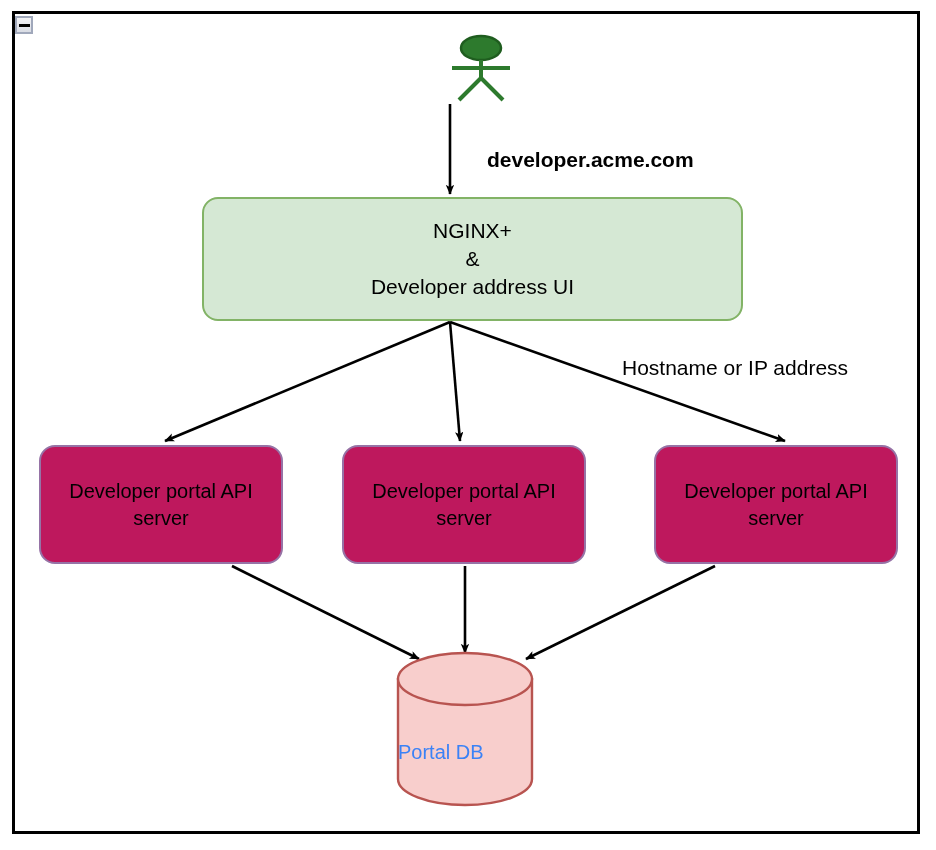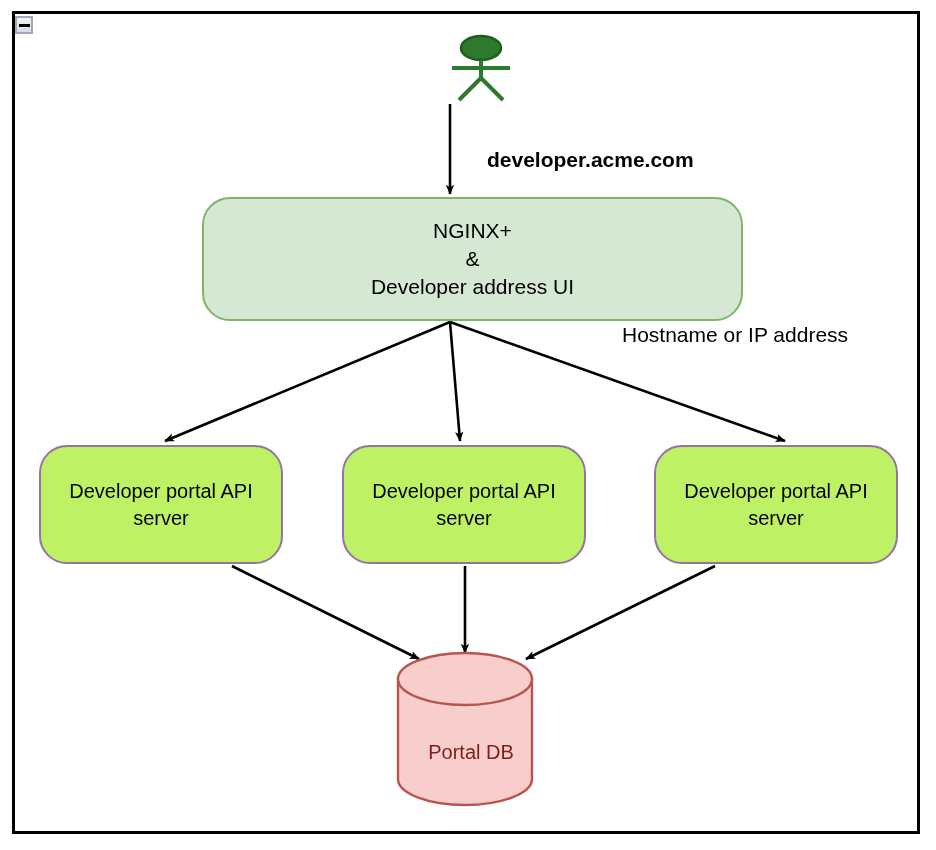--- a/index.html
+++ b/index.html
@@ -59,64 +59,64 @@
   .node {
     position: absolute;
     box-sizing: border-box;
     display: flex;
     align-items: center;
     justify-content: center;
     text-align: center;
     z-index: 20;
   }
   .rbox {
-    border-radius: 28px;
+    border-radius: 16px;
     border-width: 2px;
     border-style: solid;
     line-height: 1.32;
     color: #000000;
   }
   .nginx-node {
     left: 202px;
     top: 197px;
     width: 541px;
     height: 124px;
     background: #d5e8d4;
     border-color: #82b366;
     font-size: 21px;
   }
   .api-node {
     top: 445px;
     width: 244px;
     height: 119px;
-    background: #bef264;
+    background: #be185d;
     border-color: #9673a6;
     font-size: 20px;
     padding: 0 8px;
   }
   .api-node.a1 { left: 39px; }
   .api-node.a2 { left: 342px; }
   .api-node.a3 { left: 654px; }
   .edge-label {
     position: absolute;
     z-index: 25;
     font-size: 21px;
     color: #000000;
     white-space: nowrap;
   }
   #label-domain { left: 487px; top: 148px; font-weight: bold; }
-  #label-hostname { left: 622px; top: 323px; }
+  #label-hostname { left: 622px; top: 356px; }
   #db-label {
     position: absolute;
     left: 398px;
     top: 741px;
     width: 146px;
-    text-align: center;
+    text-align: left;
     font-size: 20px;
-    color: #7f1d1d;
+    color: #3b82f6;
     z-index: 26;
   }
 </style>
 </head>
 <body>
 
 <div id="canvas">
 
   <div id="frame"></div>
 

